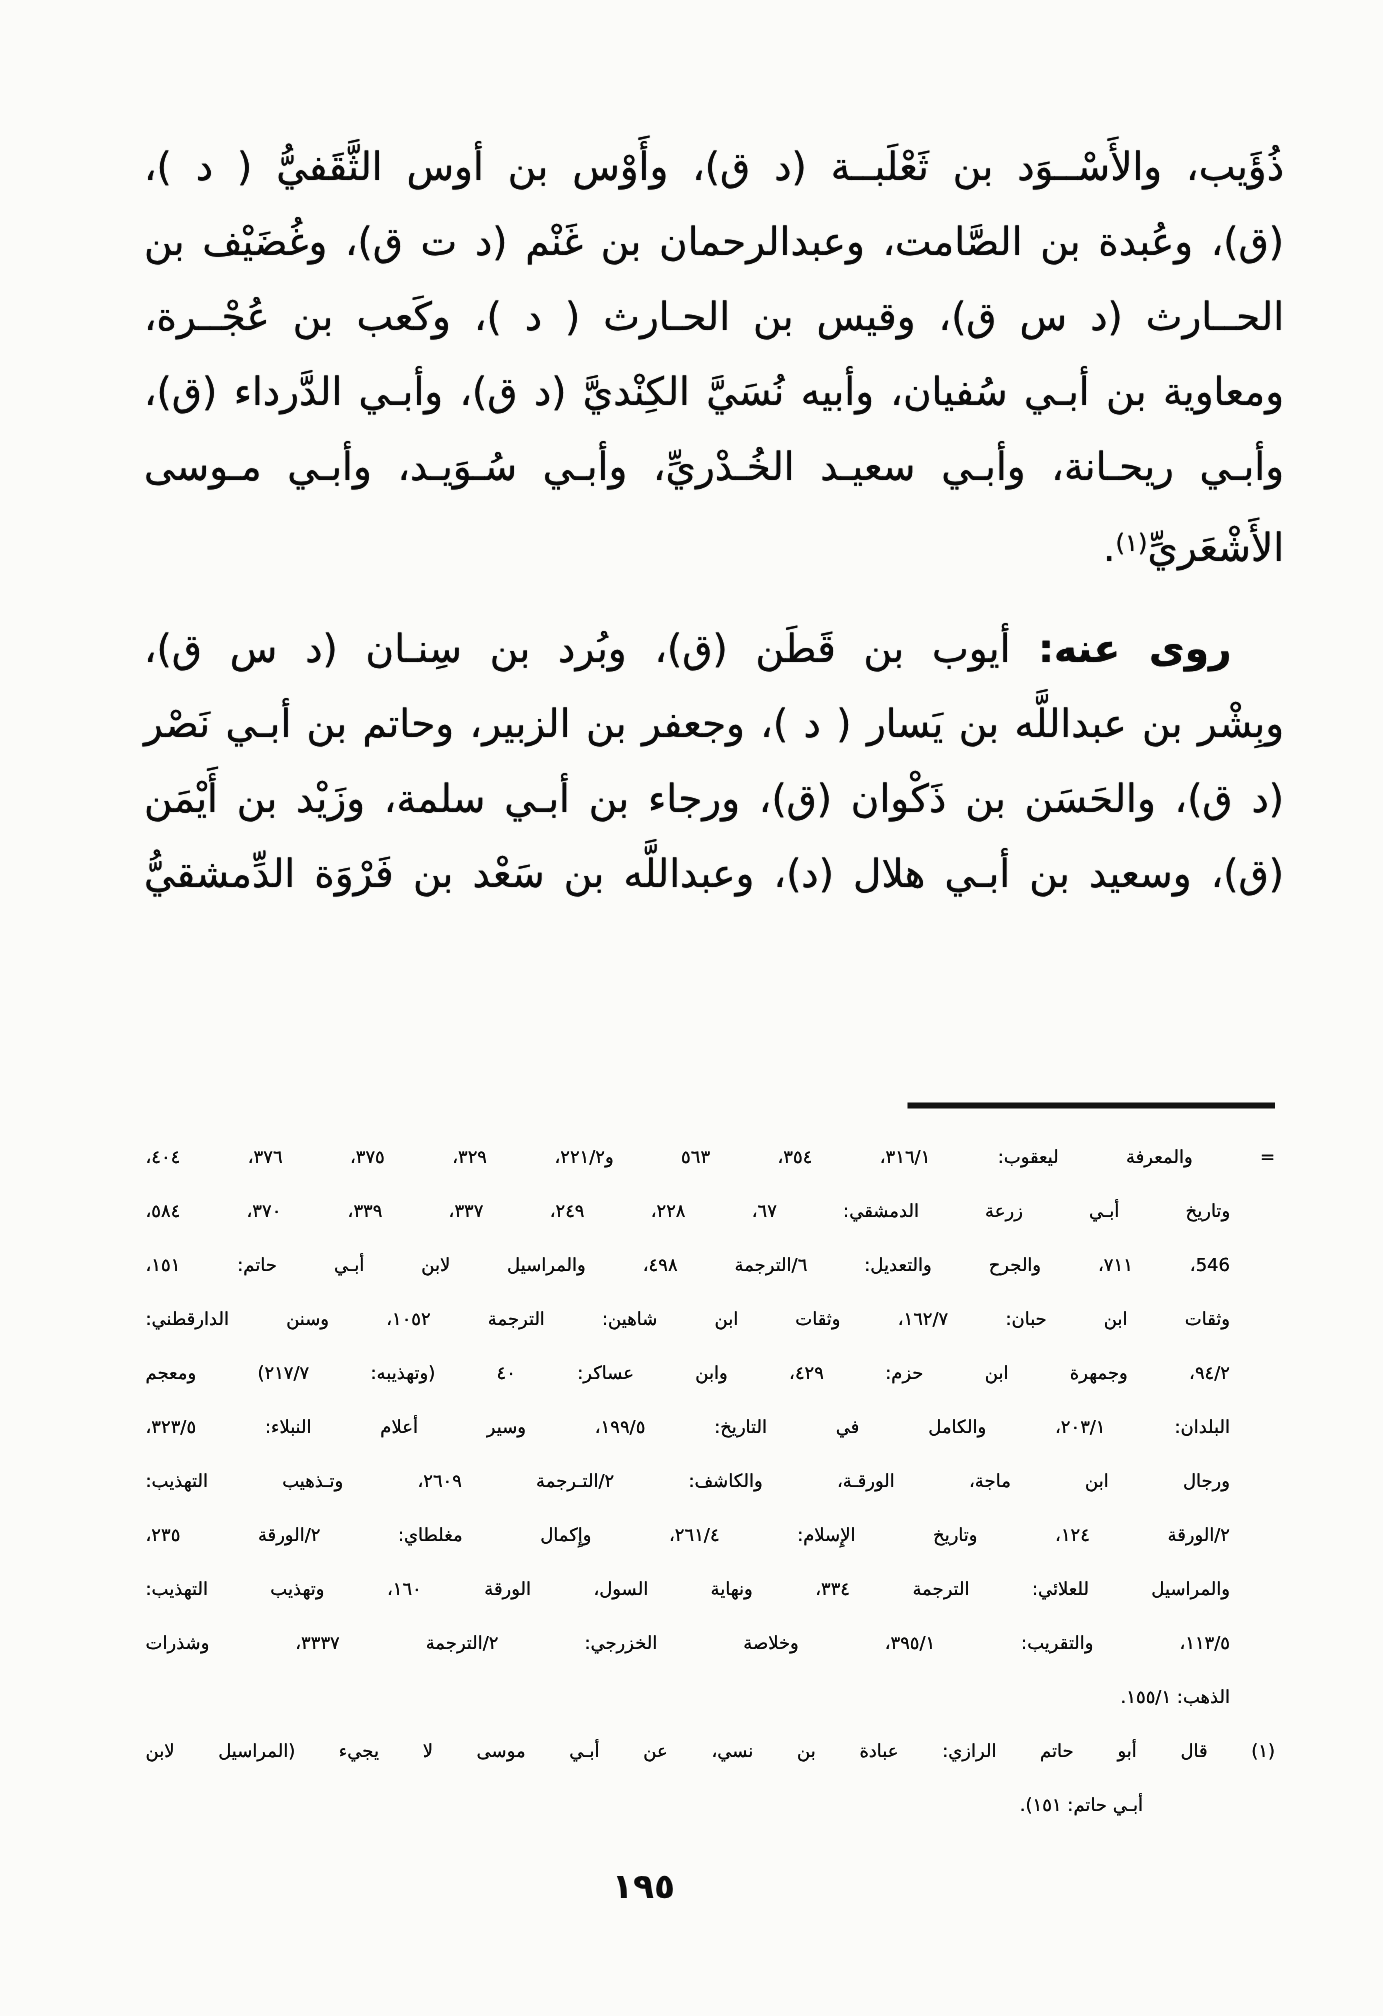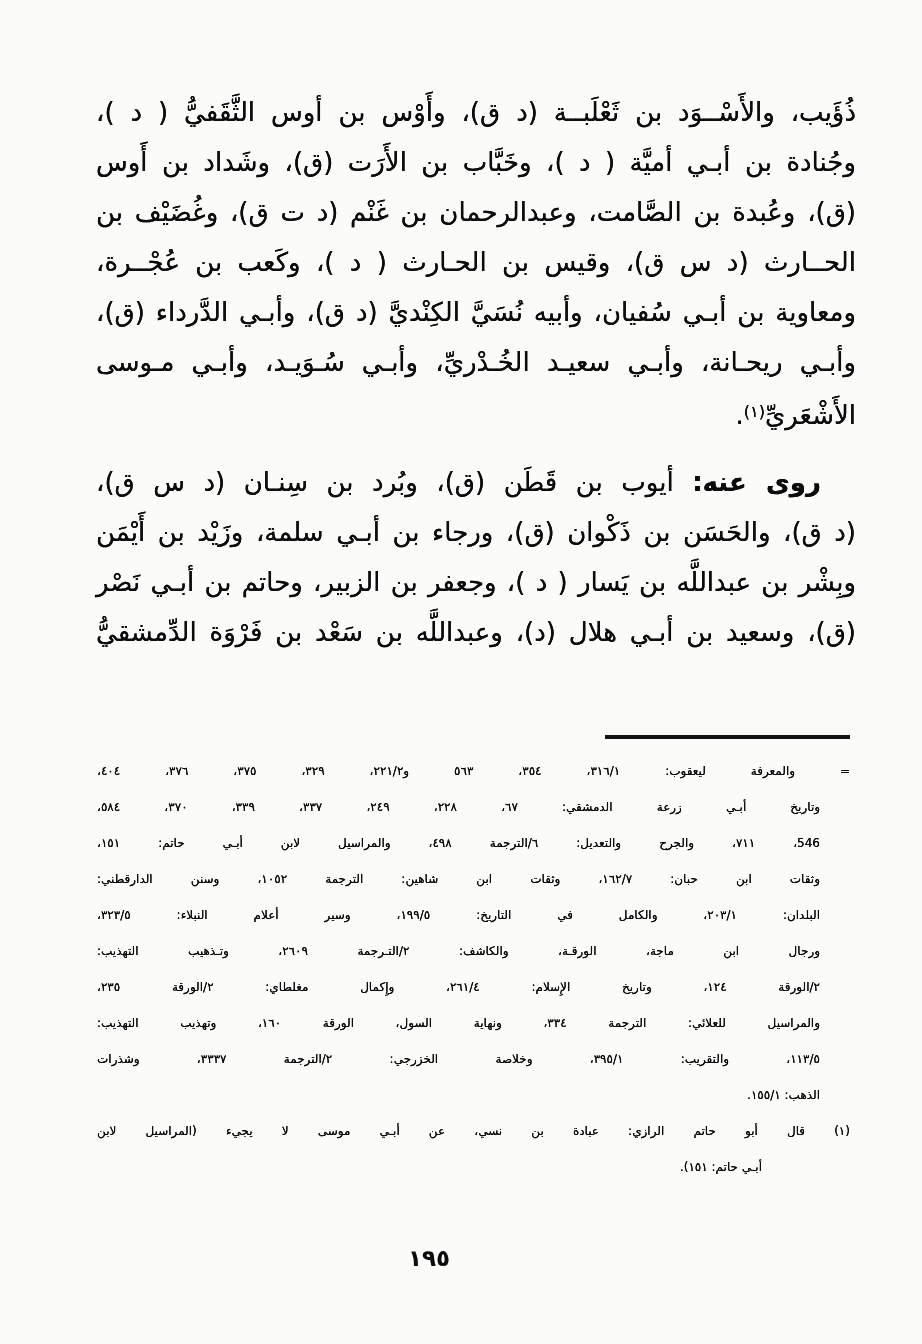--- a/index.html
+++ b/index.html
@@ -39,49 +39,49 @@
 </style>
 </head>
 <body>
 
 <div class="page">
 
   <section class="main">
 
     <div class="para">
       <div class="ln">ذُؤَيب، والأَسْــوَد بن ثَعْلَبــة (د ق)، وأَوْس بن أوس الثَّقَفيُّ ( د )،</div>
-      <div class="ln">وجُنادة بن أبـي أميَّة ( د )، وخَبَّاب بن الأَرَت (ق)، وشَداد بن أَوس</div>
       <div class="ln">(ق)، وعُبدة بن الصَّامت، وعبدالرحمان بن غَنْم (د ت ق)، وغُضَيْف بن</div>
       <div class="ln">الحــارث (د س ق)، وقيس بن الحـارث ( د )، وكَعب بن عُجْــرة،</div>
       <div class="ln">ومعاوية بن أبـي سُفيان، وأبيه نُسَيَّ الكِنْديَّ (د ق)، وأبـي الدَّرداء (ق)،</div>
       <div class="ln">وأبـي ريحـانة، وأبـي سعيـد الخُـدْريِّ، وأبـي سُـوَيـد، وأبـي مـوسى</div>
       <div class="ln last"><span>الأَشْعَريِّ</span><sup class="fnref">(١)</sup><span>.</span></div>
     </div>
 
     <div class="para p2">
       <div class="ln indent">
         <b class="lead">روى عنه:</b>
         <span>أيوب بن قَطَن (ق)، وبُرد بن سِنـان (د س ق)،</span>
       </div>
+      <div class="ln">وبِشْر بن عبداللَّه بن يَسار ( د )، وجعفر بن الزبير، وحاتم بن أبـي نَصْر</div>
       <div class="ln">(د ق)، والحَسَن بن ذَكْوان (ق)، ورجاء بن أبـي سلمة، وزَيْد بن أَيْمَن</div>
-      <div class="ln">وبِشْر بن عبداللَّه بن يَسار ( د )، وجعفر بن الزبير، وحاتم بن أبـي نَصْر</div>
       <div class="ln">(ق)، وسعيد بن أبـي هلال (د)، وعبداللَّه بن سَعْد بن فَرْوَة الدِّمشقيُّ</div>
     </div>
 
   </section>
 
   <div class="rule"></div>
 
   <section class="fnblock">
 
     <div class="fn-cont">
       <div class="fln">= والمعرفة ليعقوب: ٣١٦/١، ٣٥٤، ٥٦٣ و٢٢١/٢، ٣٢٩، ٣٧٥، ٣٧٦، ٤٠٤،</div>
       <div class="fln hang">وتاريخ أبـي زرعة الدمشقي: ٦٧، ٢٢٨، ٢٤٩، ٣٣٧، ٣٣٩، ٣٧٠، ٥٨٤،</div>
       <div class="fln hang">546، ٧١١، والجرح والتعديل: ٦/الترجمة ٤٩٨، والمراسيل لابن أبـي حاتم: ١٥١،</div>
       <div class="fln hang">وثقات ابن حبان: ١٦٢/٧، وثقات ابن شاهين: الترجمة ١٠٥٢، وسنن الدارقطني:</div>
+      <div class="fln hang">٩٤/٢، وجمهرة ابن حزم: ٤٢٩، وابن عساكر: ٤٠ (وتهذيبه: ٢١٧/٧) ومعجم</div>
       <div class="fln hang">البلدان: ٢٠٣/١، والكامل في التاريخ: ١٩٩/٥، وسير أعلام النبلاء: ٣٢٣/٥،</div>
       <div class="fln hang">ورجال ابن ماجة، الورقـة، والكاشف: ٢/التـرجمة ٢٦٠٩، وتـذهيب التهذيب:</div>
       <div class="fln hang">٢/الورقة ١٢٤، وتاريخ الإِسلام: ٢٦١/٤، وإِكمال مغلطاي: ٢/الورقة ٢٣٥،</div>
       <div class="fln hang">والمراسيل للعلائي: الترجمة ٣٣٤، ونهاية السول، الورقة ١٦٠، وتهذيب التهذيب:</div>
       <div class="fln hang">١١٣/٥، والتقريب: ٣٩٥/١، وخلاصة الخزرجي: ٢/الترجمة ٣٣٣٧، وشذرات</div>
       <div class="fln hang endr">الذهب: ١٥٥/١.</div>
     </div>
 
     <div class="fn-note">
       <div class="fln">(١) قال أبو حاتم الرازي: عبادة بن نسي، عن أبـي موسى لا يجيء (المراسيل لابن</div>

